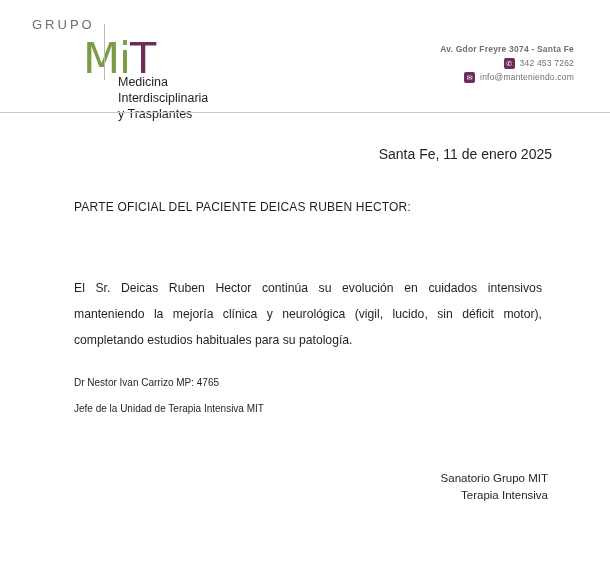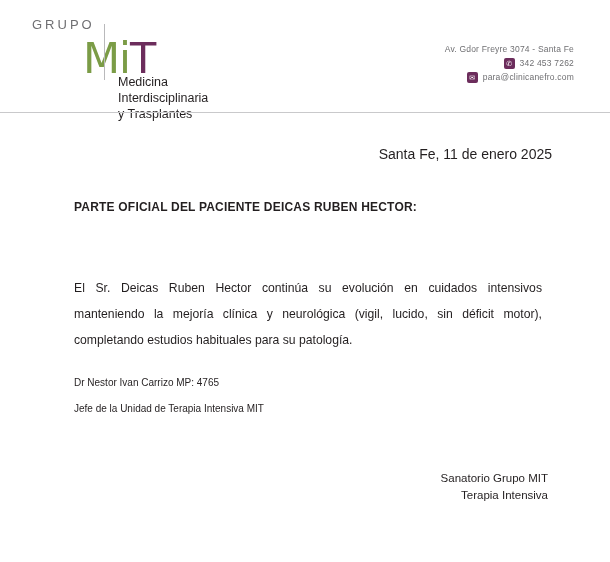--- a/index.html
+++ b/index.html
@@ -92,21 +92,21 @@
   }
 
   .contact-block {
     position: absolute;
     right: 36px;
     top: 44px;
     text-align: left;
   }
   .contact-address {
     font-size: 8.5px;
-    font-weight: normal;
+    font-weight: bold;
     color: #6f6f72;
     letter-spacing: 0.2px;
     margin-bottom: 4px;
     text-align: right;
   }
   .contact-line {
     display: flex;
     align-items: flex-start;
     justify-content: flex-end;
     margin-bottom: 3px;
@@ -144,21 +144,21 @@
     right: 58px;
     top: 146px;
     font-size: 14px;
     color: #231f20;
   }
   .doc-title {
     position: absolute;
     left: 74px;
     top: 200px;
     font-size: 12px;
-    font-weight: bold;
+    font-weight: normal;
     letter-spacing: 0.2px;
     color: #231f20;
   }
   .doc-para {
     position: absolute;
     left: 74px;
     top: 258px;
     width: 468px;
     font-size: 12.2px;
     line-height: 26px;
@@ -210,21 +210,21 @@
     </div>
 
     <div class="contact-block">
       <div class="contact-address">Av. Gdor Freyre 3074 - Santa Fe</div>
       <div class="contact-line">
         <span class="contact-ico">✆</span>
         <span class="contact-text">342 453 7262</span>
       </div>
       <div class="contact-line">
         <span class="contact-ico">✉</span>
-        <span class="contact-text">para@clinicanefro.com</span>
+        <span class="contact-text">info@manteniendo.com</span>
       </div>
     </div>
 
     <div class="header-rule"></div>
   </div>
 
   <div class="doc-date">Santa Fe, 11 de enero 2025</div>
 
   <div class="doc-title">PARTE OFICIAL DEL PACIENTE DEICAS RUBEN HECTOR:</div>
 

